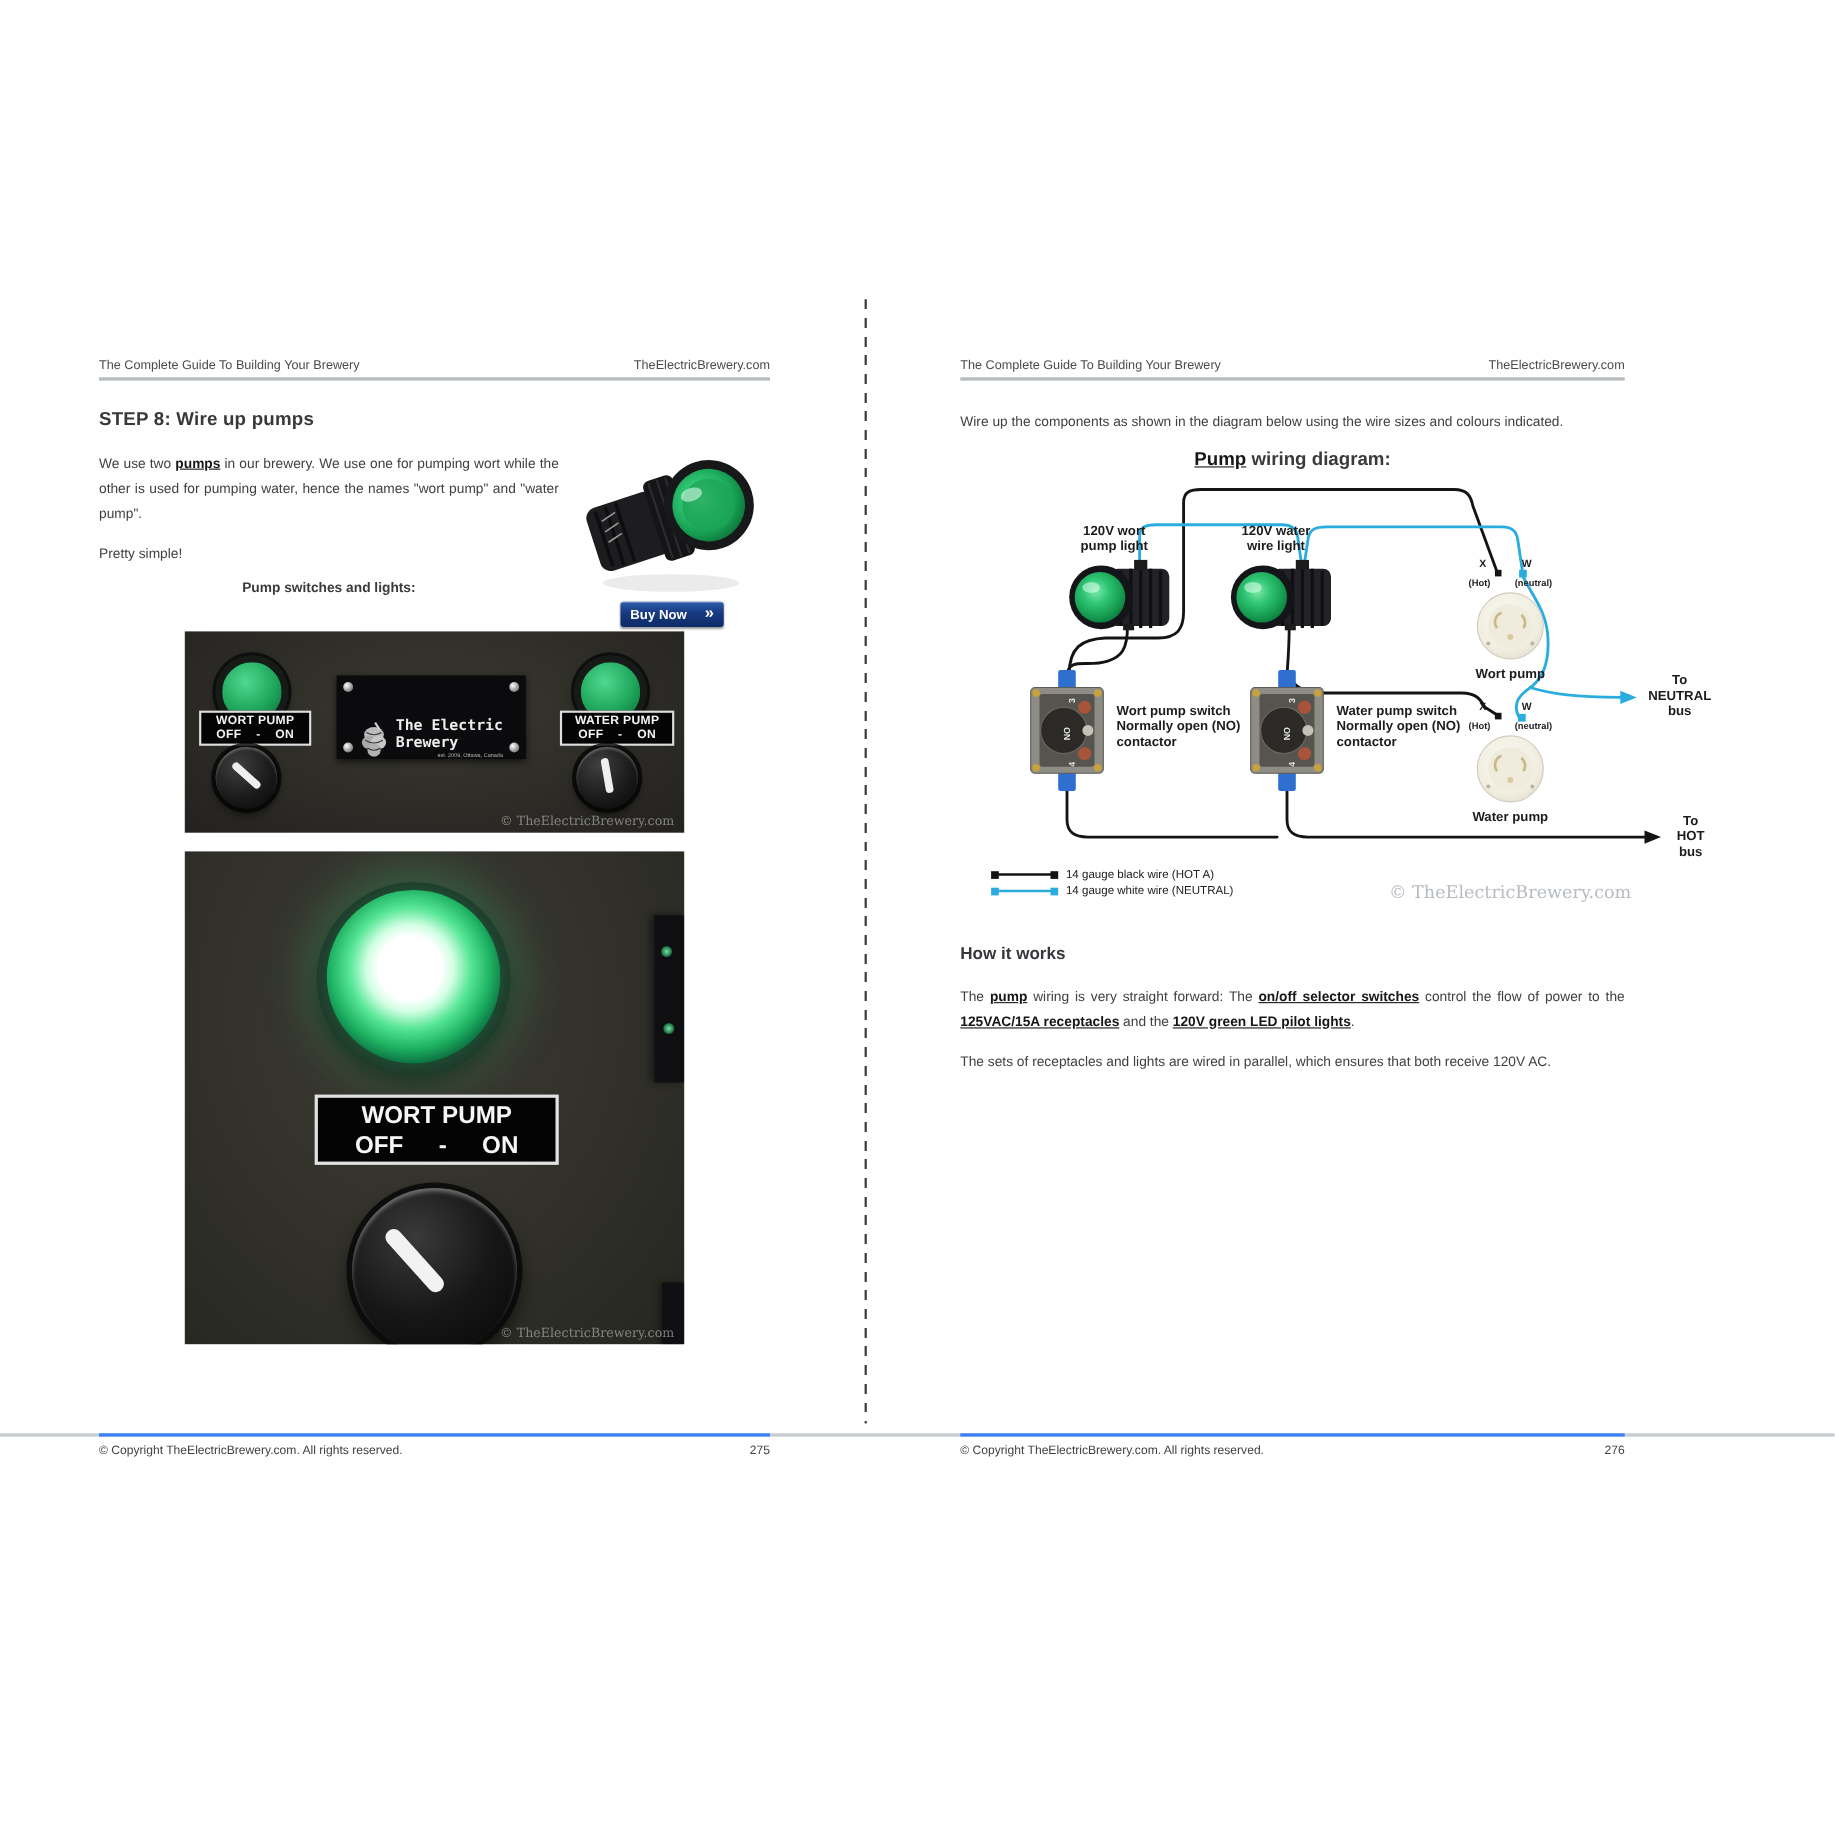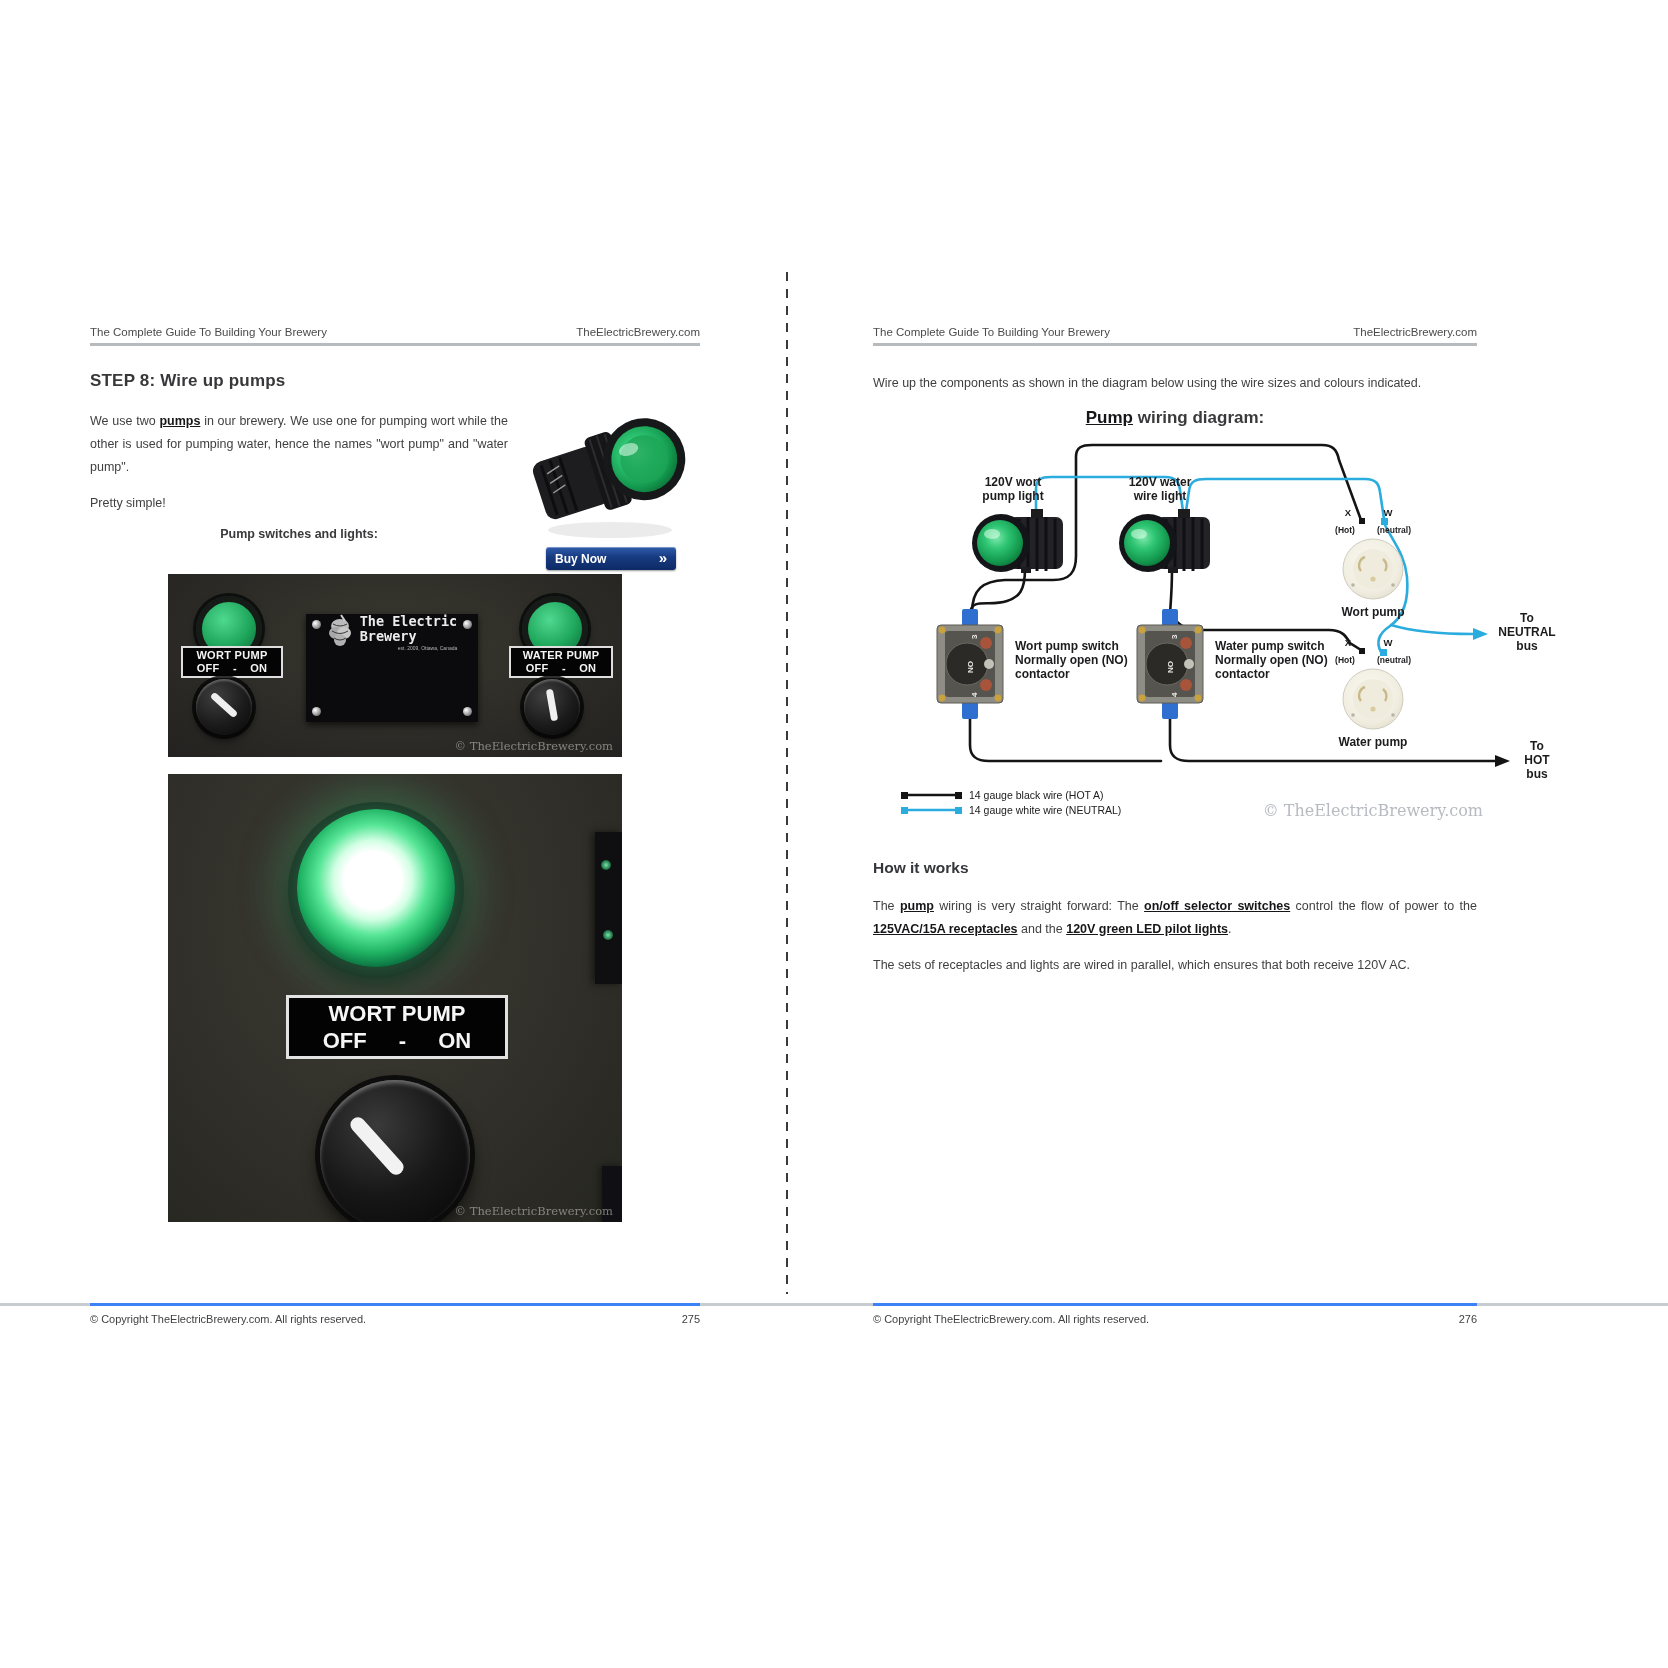--- a/index.html
+++ b/index.html
@@ -19,21 +19,21 @@
        font-size:11.5px;color:#4b4b4d;padding-bottom:5px;border-bottom:3px solid #b6bbc0;}
   .step-title{margin-top:25px;font-size:17px;font-weight:bold;color:#38383a;letter-spacing:.2px;}
   .body-text{margin-top:19px;}
   .para{text-align:justify;font-size:12.5px;line-height:23px;margin:0 0 13px 0;color:#3f3f41;}
   .para:last-child{margin-bottom:0;}
   .link{font-weight:bold;text-decoration:underline;color:#161618;cursor:pointer;}
 
   
   .figure{float:right;width:178px;margin:-8px 0 4px 14px;}
   .prod-img{width:178px;height:142px;background:#fff;}
-  .buy-btn{margin:3px auto 0 auto;width:130px;height:23px;border-radius:3px;
+  .buy-btn{margin:3px auto 0 auto;width:94px;height:23px;border-radius:3px;
            background:linear-gradient(to bottom,#2f5cab 0%,#173a80 45%,#0d2a66 100%);
            box-shadow:0 1px 2px rgba(0,0,0,.4), inset 0 1px 0 rgba(255,255,255,.35);
            display:flex;align-items:center;justify-content:space-between;padding:0 9px;box-sizing:border-box;
            color:#fff;font-weight:bold;font-size:12px;cursor:pointer;}
   .buy-btn .arr{font-size:15px;line-height:1;margin-top:-2px;}
 
   .caption{text-align:center;font-weight:bold;font-size:12.5px;color:#3a3a3c;margin:12px 0 9px 0;clear:none;}
 
   
   .photo{position:relative;margin:0 auto;overflow:hidden;}
@@ -47,22 +47,22 @@
   .pilot{position:absolute;width:54px;height:54px;border-radius:50%;
          background:radial-gradient(circle at 40% 33%,#4fd990 0%,#1ea65b 55%,#0c6436 100%);
          border:6px solid #161b18;box-shadow:0 0 0 3px #0c0f0d,0 4px 8px rgba(0,0,0,.6);}
   .panel-label{position:absolute;background:#040404;border:2px solid #dedede;color:#f4f4f4;
          font-weight:bold;text-align:center;font-size:11px;line-height:13px;padding:1px 5px;letter-spacing:.3px;}
   .panel-label .row2{word-spacing:10px;}
   .knob{position:absolute;width:56px;height:56px;border-radius:50%;
         background:radial-gradient(circle at 36% 30%,#3f3f3f 0%,#1b1b1b 55%,#060606 100%);
         box-shadow:0 0 0 4px rgba(5,5,5,.8),0 5px 9px rgba(0,0,0,.7),inset 0 2px 2px rgba(255,255,255,.25);}
   .knob .ind{position:absolute;left:50%;top:46%;width:7px;height:32px;border-radius:4px;background:#efefef;}
-  .plate{position:absolute;left:138px;top:40px;width:172px;height:108px;background:#0b0b0d;
-         box-shadow:0 3px 7px rgba(0,0,0,.65);display:flex;align-items:flex-start;justify-content:center;gap:7px;}
+  .plate{position:absolute;left:138px;top:40px;width:172px;height:76px;background:#0b0b0d;
+         box-shadow:0 3px 7px rgba(0,0,0,.65);display:flex;align-items:flex-end;justify-content:center;gap:7px;}
   .screw{position:absolute;width:9px;height:9px;border-radius:50%;
          background:radial-gradient(circle at 35% 35%,#ffffff,#9b9b9b 55%,#4e4e4e 100%);}
   .logo-text{font-family:"DejaVu Sans Mono",monospace;color:#ececec;font-size:13.5px;line-height:15px;font-weight:bold;white-space:pre-line;text-align:left;}
   .tagline{font-size:5px;color:#b5b5b5;text-align:right;margin-top:1px;}
 
   .glow-bezel{position:absolute;left:120px;top:28px;width:176px;height:176px;border-radius:50%;
               background:#171c19;box-shadow:0 8px 16px rgba(0,0,0,.55);}
   .glow-light{position:absolute;left:9px;top:7px;width:158px;height:158px;border-radius:50%;
               background:radial-gradient(circle at 48% 45%,#ffffff 0%,#ffffff 24%,#d2ffe4 33%,#58e697 46%,#1eb263 61%,#0c7241 73%,#07402a 82%,#0a2e1e 100%);
               box-shadow:0 0 48px 10px rgba(70,235,140,.35);}

